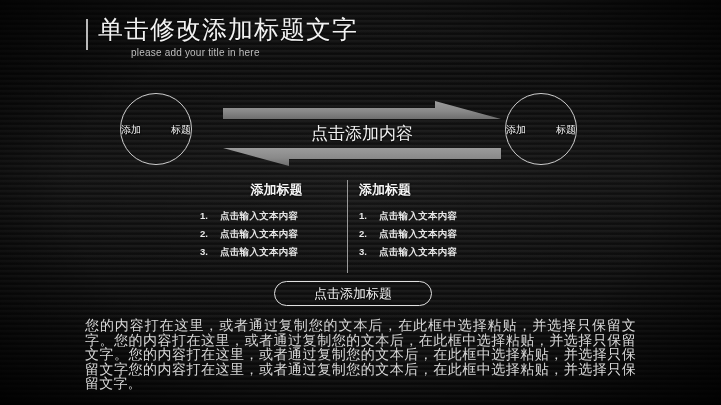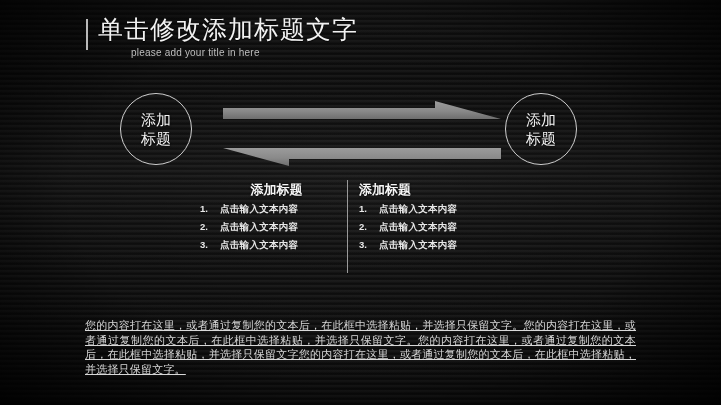--- a/index.html
+++ b/index.html
@@ -99,25 +99,25 @@
 
   
   .circle {
     position: absolute;
     width: 72px;
     height: 72px;
     border-radius: 50%;
     border: 1.3px solid #cfcfcf;
     box-sizing: border-box;
     display: flex;
-    flex-direction: column;
+    flex-direction: row;
     align-items: center;
-    justify-content: center;
+    justify-content: space-between;
     color: #f4f4f4;
-    font-size: 15px;
+    font-size: 10px;
     line-height: 19px;
     text-shadow: 0 1px 2px rgba(0,0,0,0.9);
   }
   #circle-left  { left: 120px; top: 93px; }
   #circle-right { left: 505px; top: 93px; }
   .circle-line { display: block; white-space: nowrap; }
 
   
   #arrow-right {
     position: absolute;
@@ -157,20 +157,21 @@
     display: flex;
   }
   .col { width: 145px; box-sizing: border-box; }
   .col-left  { padding-right: 14px; }
   .col-right { padding-left: 14px; }
   .col-head {
     font-size: 13px;
     line-height: 20px;
     font-weight: bold;
     color: #f5f5f5;
+    margin-bottom: 7px;
     text-shadow: 0 1px 2px rgba(0,0,0,0.9);
     white-space: nowrap;
   }
   .col-left .col-head { text-align: center; padding-left: 22px; }
   .col-right .col-head { text-align: left; }
   .li-row {
     display: flex;
     align-items: baseline;
     font-size: 9.5px;
     line-height: 17px;
@@ -214,26 +215,25 @@
     text-shadow: 0 1px 2px rgba(0,0,0,0.9);
     cursor: pointer;
   }
 
   
   #bottom-paragraph {
     position: absolute;
     left: 85px;
     top: 318px;
     width: 551px;
-    font-size: 11px;
+    font-size: 14px;
     line-height: 14.5px;
     color: #d8d8d8;
     text-align: justify;
     letter-spacing: 0.2px;
-    text-decoration: underline;
   }
 </style>
 </head>
 <body>
 
 <div id="slide">
 
   <div id="texture"></div>
   <div id="sheen"></div>
   <div id="vignette"></div>
@@ -273,20 +273,21 @@
         <linearGradient id="gradLeft" x1="0" y1="0" x2="0" y2="1">
           <stop offset="0%" stop-color="#9b9b9b"></stop>
           <stop offset="55%" stop-color="#8a8a8a"></stop>
           <stop offset="100%" stop-color="#6e6e6e"></stop>
         </linearGradient>
       </defs>
       <path d="M 0,2 L 278,2 L 278,13 L 66,13 L 66,20 Z" fill="url(#gradLeft)"></path>
     </svg>
   </div>
 
+  <div id="center-caption" class="layer">点击添加内容</div>
 
   <div id="columns" class="layer">
 
     <div class="col col-left">
       <div class="col-head">添加标题</div>
 
       <div class="li-row">
         <span class="li-num">1.</span>
         <span class="li-text">点击输入文本内容</span>
       </div>
@@ -314,16 +315,17 @@
       <div class="li-row">
         <span class="li-num">3.</span>
         <span class="li-text">点击输入文本内容</span>
       </div>
     </div>
 
   </div>
 
   <div id="col-divider" class="layer"></div>
 
+  <div id="pill-button" class="layer">点击添加标题</div>
 
   <div id="bottom-paragraph" class="layer">您的内容打在这里，或者通过复制您的文本后，在此框中选择粘贴，并选择只保留文字。您的内容打在这里，或者通过复制您的文本后，在此框中选择粘贴，并选择只保留文字。您的内容打在这里，或者通过复制您的文本后，在此框中选择粘贴，并选择只保留文字您的内容打在这里，或者通过复制您的文本后，在此框中选择粘贴，并选择只保留文字。</div>
 
 </div>
 
 </body></html>

